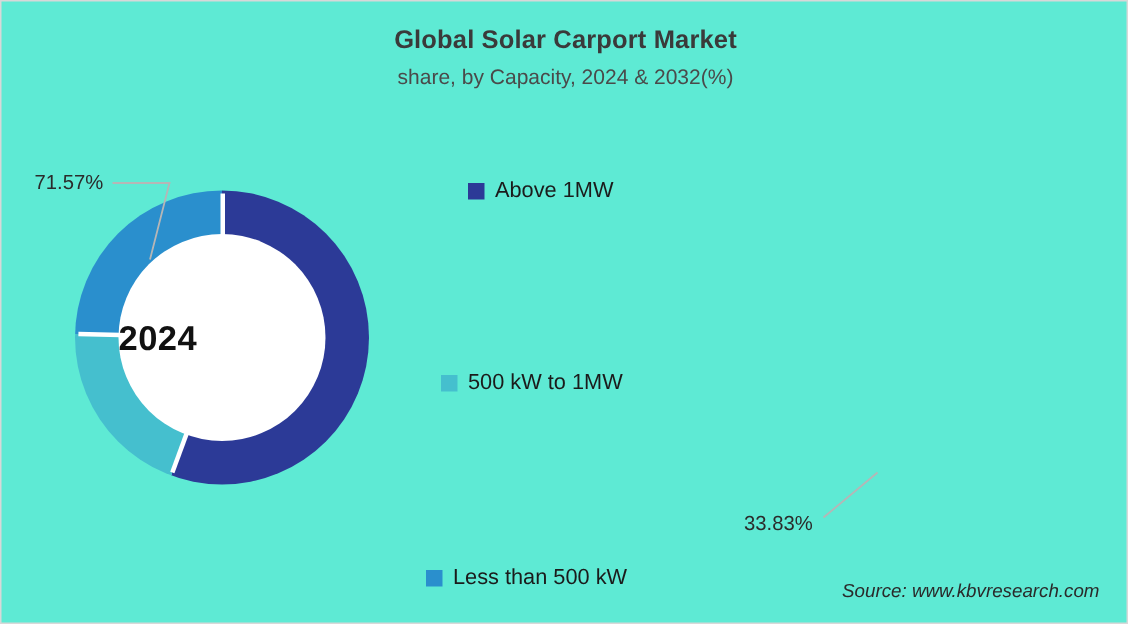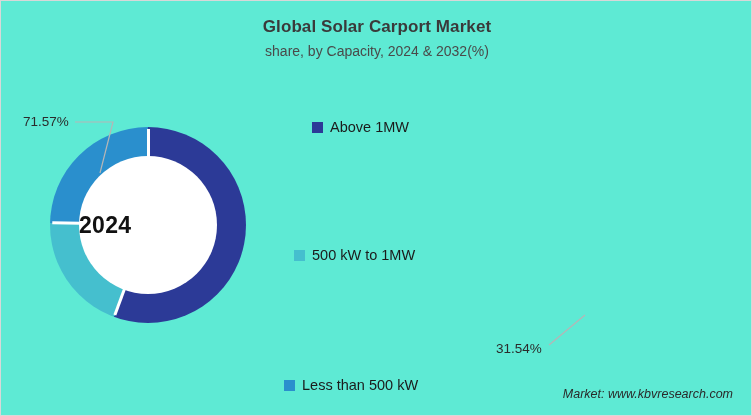--- a/index.html
+++ b/index.html
@@ -119,36 +119,36 @@
     <polyline points="2,5 40,5 40,5 27,56" fill="none" stroke="#b6b6b6" stroke-width="1.2"></polyline>
   </svg>
 
   <div class="data-label" id="label-2024">71.57%</div>
 
 
   <svg class="leader" style="left:540px;top:312px;" width="50" height="38" viewBox="0 0 50 38">
     <polyline points="44,2 8,32" fill="none" stroke="#b6b6b6" stroke-width="1.2"></polyline>
   </svg>
 
-  <div class="data-label" id="label-2032">31.54%</div>
+  <div class="data-label" id="label-2032">33.83%</div>
 
   <div id="legend">
 
     <div class="legend-item" id="legend-item-0">
       <span class="legend-swatch" style="background:#2c3a97"></span>
       <span class="legend-label">Above 1MW</span>
     </div>
 
     <div class="legend-item" id="legend-item-1">
       <span class="legend-swatch" style="background:#45bfce"></span>
       <span class="legend-label">500 kW to 1MW</span>
     </div>
 
     <div class="legend-item" id="legend-item-2">
       <span class="legend-swatch" style="background:#2a8fcd"></span>
       <span class="legend-label">Less than 500 kW</span>
     </div>
 
   </div>
 
-  <div id="source">Market: www.kbvresearch.com</div>
+  <div id="source">Source: www.kbvresearch.com</div>
 
 </div>
 
 </body></html>

